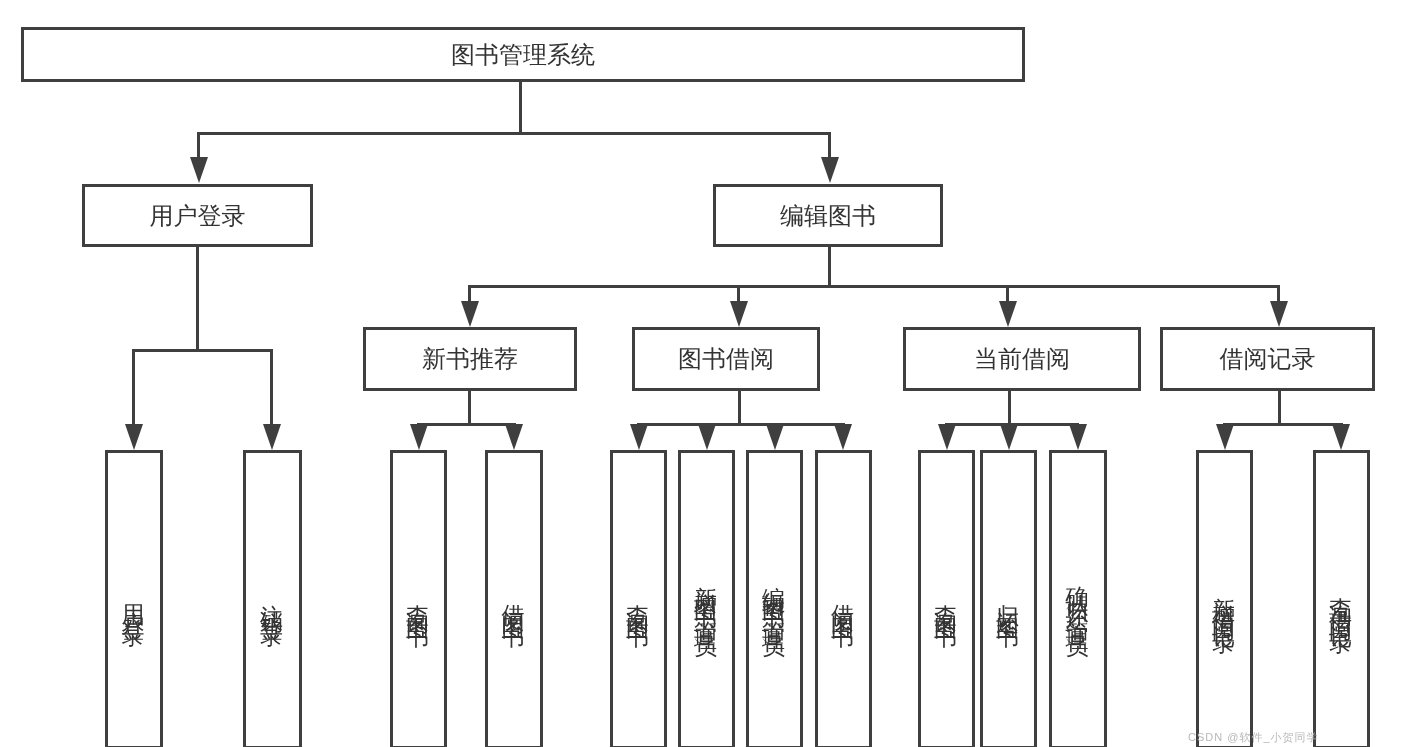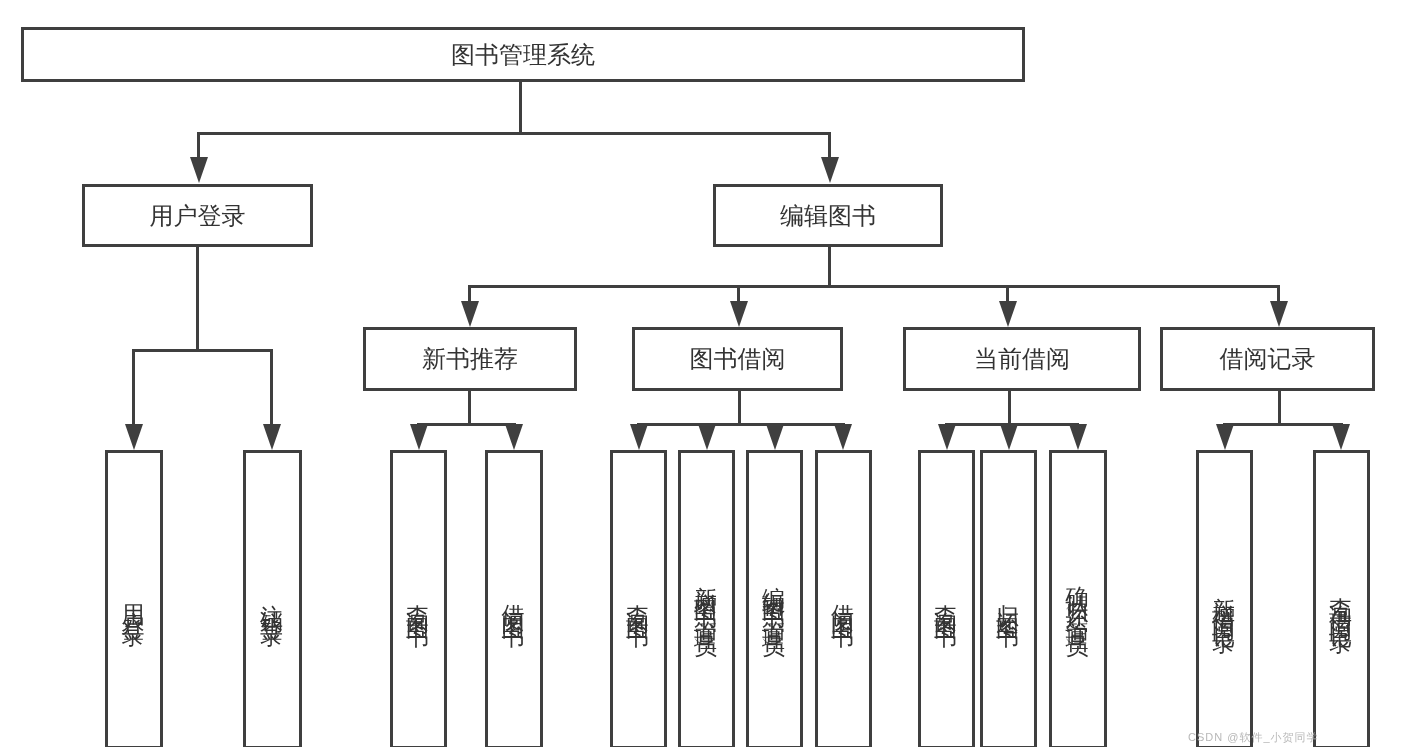--- a/index.html
+++ b/index.html
@@ -73,21 +73,21 @@
   <div class="node" style="left:82px;top:170px;width:231px;height:63px">
     <span class="hlabel">用户登录</span>
   </div>
   <div class="node" style="left:713px;top:170px;width:230px;height:63px">
     <span class="hlabel">编辑图书</span>
   </div>
 
   <div class="node" style="left:363px;top:313px;width:214px;height:64px">
     <span class="hlabel">新书推荐</span>
   </div>
-  <div class="node" style="left:632px;top:313px;width:211px;height:64px">
+  <div class="node" style="left:632px;top:313px;width:188px;height:64px">
     <span class="hlabel">图书借阅</span>
   </div>
   <div class="node" style="left:903px;top:313px;width:238px;height:64px">
     <span class="hlabel">当前借阅</span>
   </div>
   <div class="node" style="left:1160px;top:313px;width:215px;height:64px">
     <span class="hlabel">借阅记录</span>
   </div>
 
   <div class="node" style="left:105px;top:436px;width:58px;height:299px">

